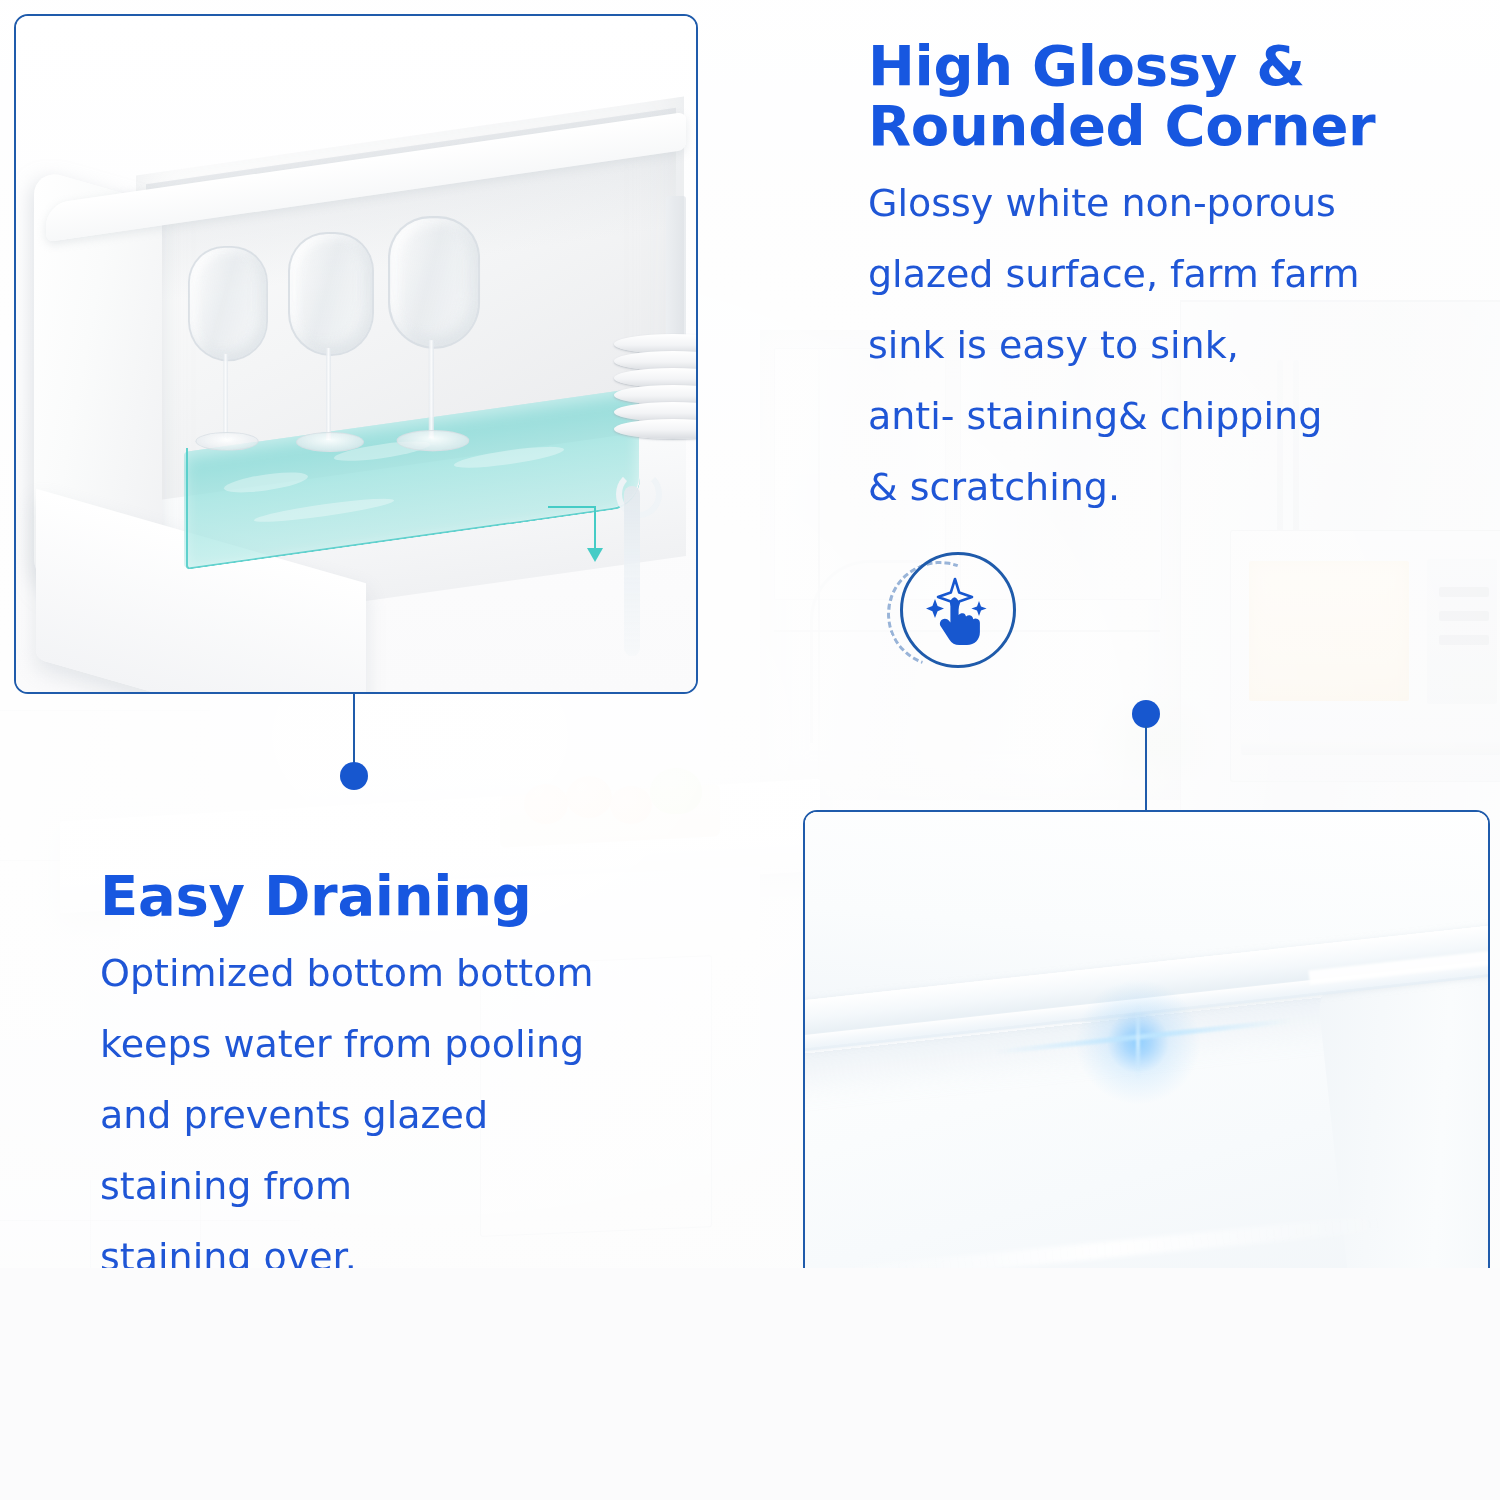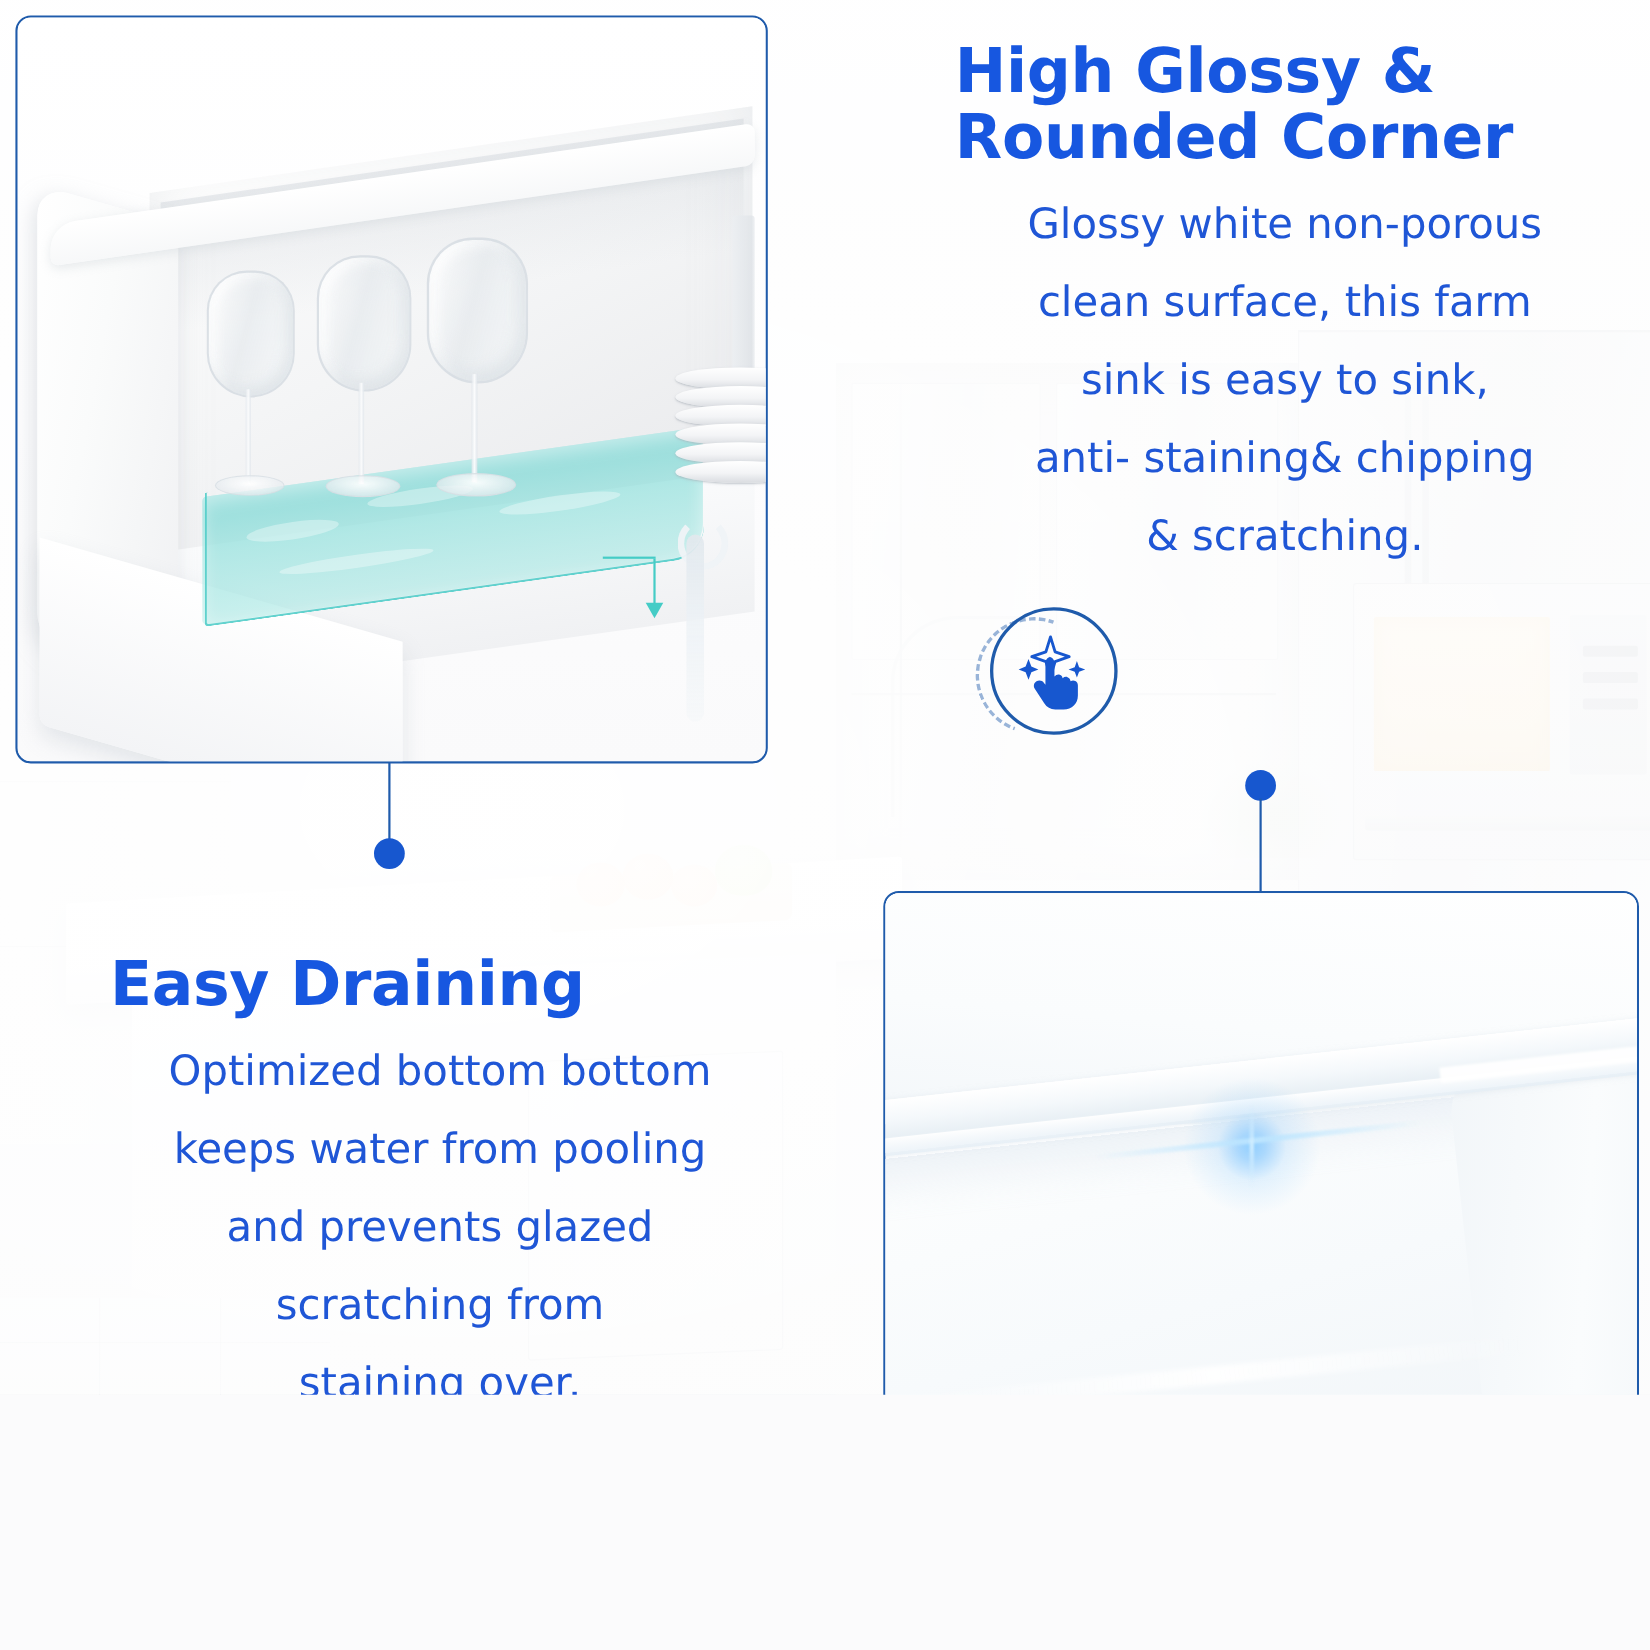--- a/index.html
+++ b/index.html
@@ -208,21 +208,21 @@
   .conn-dot{position:absolute;width:28px;height:28px;border-radius:50%;background:#1757cf;}
 
   
   .block{position:absolute;}
   #block-right{left:868px;top:36px;width:600px;}
   #block-left{left:100px;top:866px;width:600px;}
   .h1{margin:0;color:#1757e0;font-weight:bold;letter-spacing:-.3px;}
   #block-right .h1{font-size:56px;line-height:60px;}
   #block-left .h1{font-size:56px;line-height:60px;}
   .body{margin:12px 0 0 0;color:#1f56d6;font-size:38px;line-height:71px;font-weight:400;}
-  .body .ln{display:block;white-space:nowrap;text-align:center;}
+  .body .ln{display:block;white-space:nowrap;}
 
   
   .icon-circle{position:absolute;width:110px;height:110px;border-radius:50%;
     border:3px solid #1f5bab;display:flex;align-items:center;justify-content:center;}
   #icon-clean{left:900px;top:552px;}
   #icon-drain{left:106px;top:1330px;}
   .dash-arc{position:absolute;left:-16px;top:6px;width:100px;height:100px;border-radius:50%;
     border:3px dashed rgba(31,91,171,.45);border-right-color:transparent;border-bottom-color:transparent;
     transform:rotate(-25deg);}
 </style>
@@ -363,21 +363,21 @@
     </div>
   </div>
 
   <div class="block" id="block-right">
     <h1 class="h1">
       <span class="ln">High Glossy &amp;</span>
       <span class="ln">Rounded Corner</span>
     </h1>
     <p class="body">
       <span class="ln">Glossy white non-porous</span>
-      <span class="ln">clean surface, this farm</span>
+      <span class="ln">glazed surface, farm farm</span>
       <span class="ln">sink is easy to sink,</span>
       <span class="ln">anti- staining&amp; chipping</span>
       <span class="ln">&amp; scratching.</span>
     </p>
   </div>
 
   <div class="icon-circle" id="icon-clean">
     <div class="dash-arc"></div>
     <svg width="74" height="74" viewBox="0 0 74 74">
 
@@ -396,21 +396,21 @@
   </div>
 
   <div class="block" id="block-left">
     <h1 class="h1">
       <span class="ln">Easy Draining</span>
     </h1>
     <p class="body">
       <span class="ln">Optimized bottom bottom</span>
       <span class="ln">keeps water from pooling</span>
       <span class="ln">and prevents glazed</span>
-      <span class="ln">scratching from</span>
+      <span class="ln">staining from</span>
       <span class="ln">staining over.</span>
     </p>
   </div>
 
   <div class="icon-circle" id="icon-drain">
     <svg width="80" height="80" viewBox="0 0 80 80">
       <g fill="none" stroke="#1757cf" stroke-width="4.6" stroke-linecap="round">
 
         <path d="M26 60 C30 34 44 18 66 10"></path>
         <path d="M40 62 C44 40 52 28 66 20"></path>

